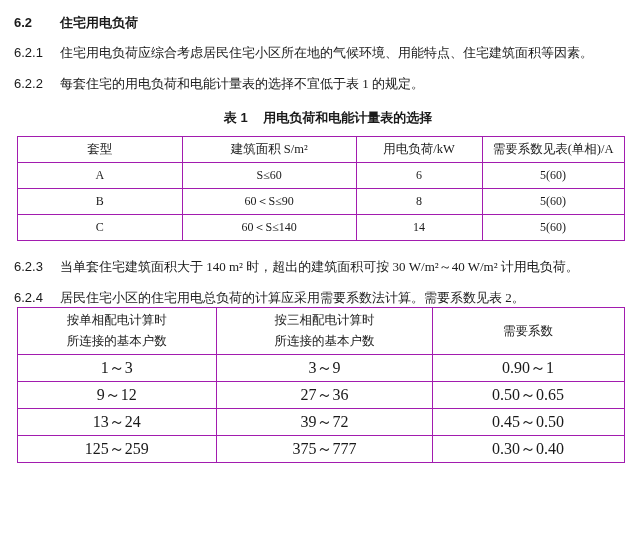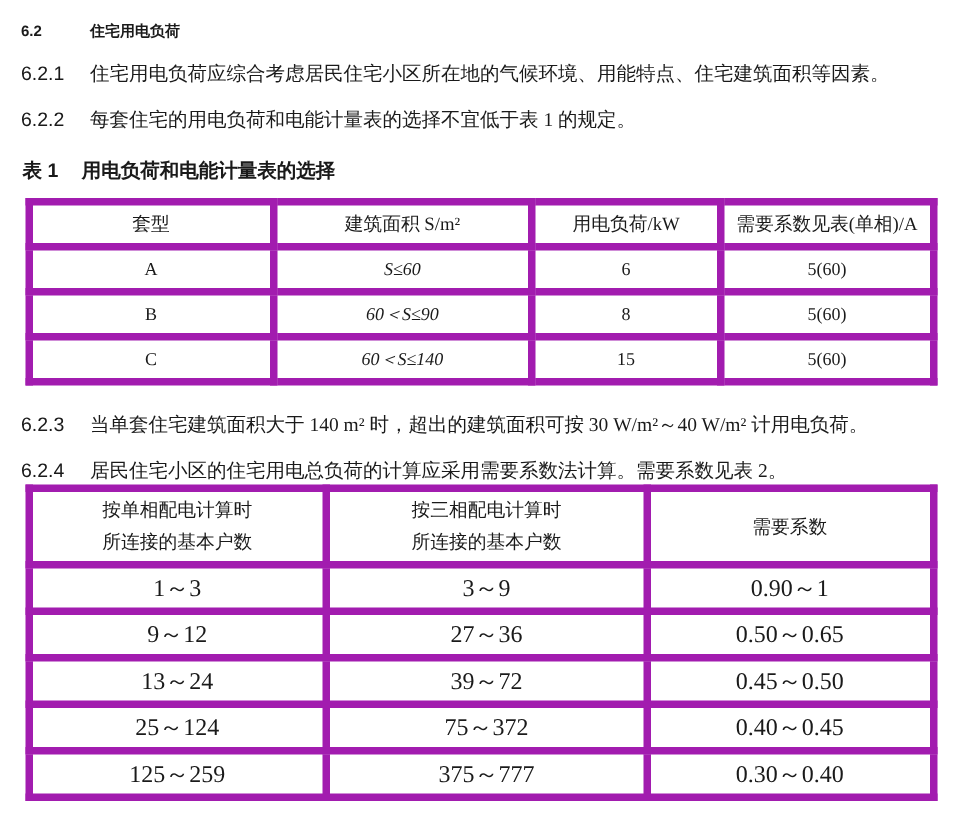--- a/index.html
+++ b/index.html
@@ -20,21 +20,21 @@
     height: 549px;
     padding: 0;
     box-sizing: border-box;
     position: relative;
   }
   .sec-head {
     display: flex;
     align-items: baseline;
     font-family: "Liberation Sans", "DejaVu Sans", sans-serif;
     font-weight: bold;
-    font-size: 10px;
+    font-size: 13px;
     margin: 14px 0 0 14px;
   }
   .sec-head .num {
     width: 46px;
     flex: none;
   }
   .para {
     display: flex;
     align-items: flex-end;
     font-size: 13px;
@@ -43,21 +43,21 @@
   }
   .para .num {
     width: 46px;
     flex: none;
     font-family: "Liberation Sans", "DejaVu Sans", sans-serif;
   }
   .para .txt {
     flex: 1;
   }
   .tbl-title {
-    text-align: left;
+    text-align: center;
     font-family: "Liberation Sans", "DejaVu Sans", sans-serif;
     font-weight: bold;
     font-size: 13px;
     margin: 16px 0 9px 0;
     padding-left: 15px;
   }
   .tbl-title .tnum {
     margin-right: 12px;
   }
   table {
@@ -65,21 +65,21 @@
     margin: 0 auto;
     font-size: 12px;
   }
   table.t1 {
     width: 608px;
   }
   table.t2 {
     width: 608px;
   }
   table td, table th {
-    border: 5px solid #a21caf;
+    border: 1px solid #a21caf;
     text-align: center;
     font-weight: normal;
     padding: 0;
   }
   table.t1 th {
     height: 25px;
     font-size: 12.5px;
   }
   table.t1 td {
     height: 25px;
@@ -88,21 +88,20 @@
   table.t2 th {
     height: 46px;
     font-size: 12.5px;
     line-height: 1.65;
   }
   table.t2 td {
     height: 26px;
     font-size: 16px;
   }
   .italic {
-    font-style: italic;
   }
 </style>
 </head>
 <body>
 
 <div class="page">
 
   <div class="sec-head">
     <span class="num">6.2</span>
     <span>住宅用电负荷</span>
@@ -141,21 +140,21 @@
       </tr>
       <tr>
         <td>B</td>
         <td class="italic">60＜S≤90</td>
         <td>8</td>
         <td>5(60)</td>
       </tr>
       <tr>
         <td>C</td>
         <td class="italic">60＜S≤140</td>
-        <td>15</td>
+        <td>14</td>
         <td>5(60)</td>
       </tr>
     </tbody>
   </table>
 
   <div class="para" style="margin-top:16px">
     <span class="num">6.2.3</span>
     <span class="txt">当单套住宅建筑面积大于 140 m² 时，超出的建筑面积可按 30 W/m²～40 W/m² 计用电负荷。</span>
   </div>
 
@@ -189,25 +188,20 @@
         <td>9～12</td>
         <td>27～36</td>
         <td>0.50～0.65</td>
       </tr>
       <tr>
         <td>13～24</td>
         <td>39～72</td>
         <td>0.45～0.50</td>
       </tr>
       <tr>
-        <td>25～124</td>
-        <td>75～372</td>
-        <td>0.40～0.45</td>
-      </tr>
-      <tr>
         <td>125～259</td>
         <td>375～777</td>
         <td>0.30～0.40</td>
       </tr>
 
     </tbody>
   </table>
 
 </div>
 

